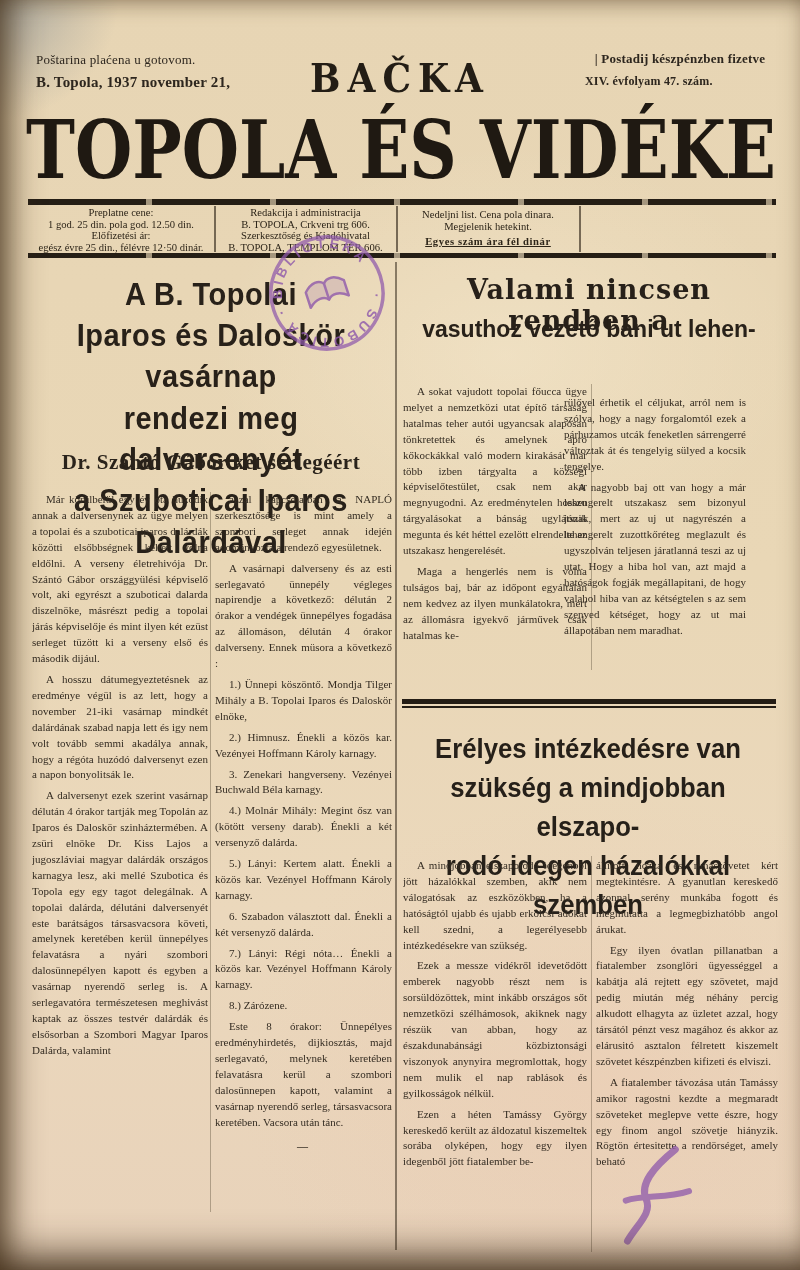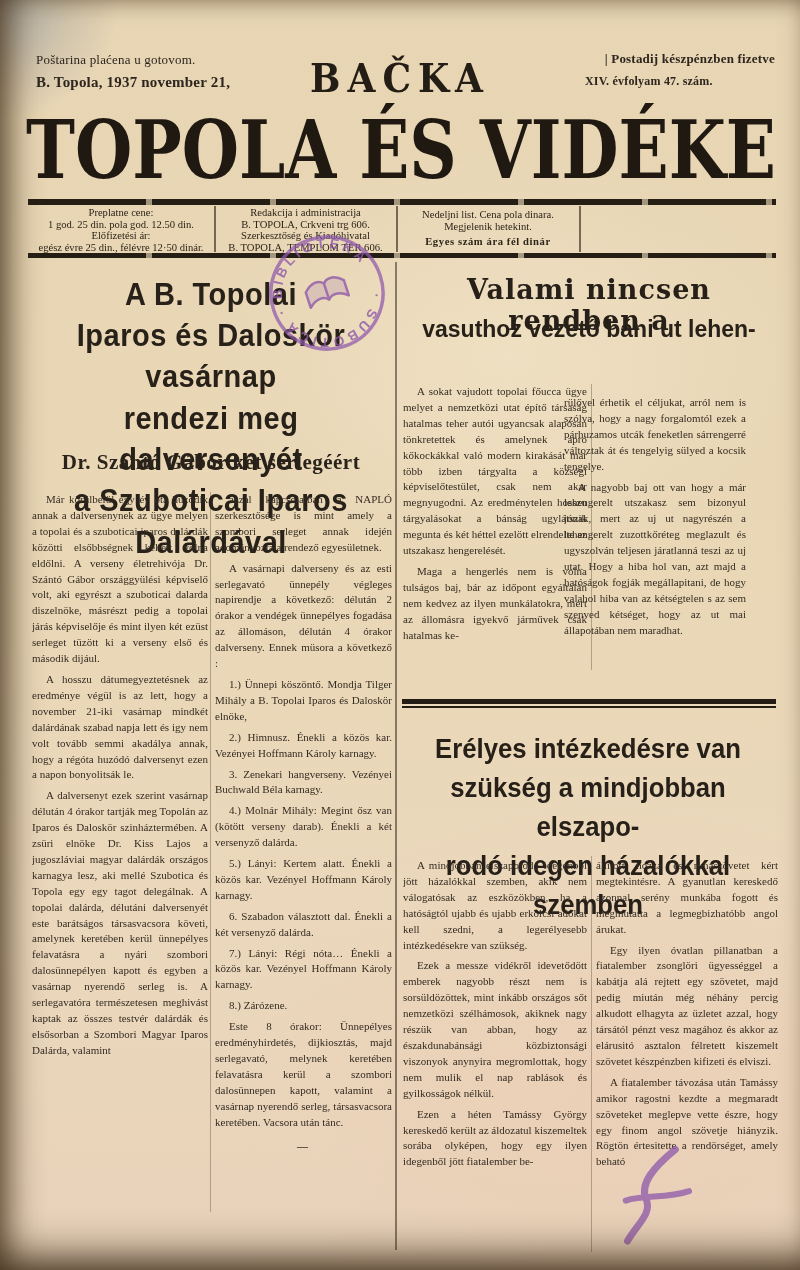--- a/index.html
+++ b/index.html
@@ -29,21 +29,21 @@
   .backa{font-family:"DejaVu Serif",serif;font-weight:bold;font-size:36px;
     letter-spacing:7px;color:#231d15;transform:scaleY(1.08);}
   .masthead-svg text{font-family:"DejaVu Serif",serif;font-weight:bold;fill:#1f1912;}
   
   .rule-thick{background:repeating-linear-gradient(90deg,#251e15 0 118px,rgba(37,30,21,.35) 118px 124px);}
   .vrule{width:2px;background:rgba(55,44,30,.65);}
   .vrule-thin{width:1px;background:rgba(70,56,38,.35);}
   
   .info-cell{font-size:10.6px;line-height:11.6px;text-align:center;color:#2c2418;}
   .info-cell div{white-space:nowrap;}
-  .info-b{font-weight:bold;letter-spacing:.6px;}
+  .info-b{font-weight:bold;letter-spacing:.6px;text-decoration:underline;}
   
   .headline-left{font-family:"Liberation Sans",sans-serif;font-weight:bold;
     font-size:29px;line-height:39px;text-align:center;color:#282119;
     transform:scaleY(1.06);transform-origin:top center;letter-spacing:.5px;}
   .subhead-left{font-family:"Liberation Serif",serif;font-weight:bold;
     font-size:21px;text-align:center;color:#2a231b;letter-spacing:.5px;}
   .headline-r1a{font-family:"DejaVu Serif",serif;font-weight:bold;font-size:27px;
     text-align:center;color:#272019;letter-spacing:1px;}
   .headline-r1b{font-family:"Liberation Sans",sans-serif;font-weight:bold;font-size:23px;
     line-height:29px;text-align:center;color:#282119;}
@@ -61,21 +61,21 @@
 <body>
 
 <div class="page">
   <div class="corner-blue abs"></div>
 
   <div class="abs hdr-small" style="left:36px;top:52px;">Poštarina plaćena u gotovom.</div>
   <div class="abs hdr-small hdr-bold" style="left:36px;top:74px;font-size:15px;">B. Topola, 1937 november 21,</div>
 
   <div class="abs backa" style="left:0;top:57px;width:800px;text-align:center;">BAČKA</div>
 
-  <div class="abs hdr-small hdr-bold" style="left:585px;top:51px;width:190px;text-align:right;">| Postadij készpénzben fizetve</div>
+  <div class="abs hdr-small hdr-bold" style="left:585px;top:51px;width:190px;text-align:center;">| Postadij készpénzben fizetve</div>
   <div class="abs hdr-small hdr-bold" style="left:585px;top:74px;width:190px;font-size:12px;">XIV. évfolyam 47. szám.</div>
 
   <svg class="abs masthead-svg" style="left:26px;top:98px;" width="752" height="96" viewBox="0 0 752 96">
     <text x="0" y="80" font-size="80" textLength="750" lengthAdjust="spacingAndGlyphs">TOPOLA ÉS VIDÉKE</text>
   </svg>
 
   <div class="abs rule-thick" style="left:28px;top:199px;width:748px;height:6px;"></div>
   <div class="abs rule-thick" style="left:28px;top:253px;width:748px;height:5px;"></div>
   <div class="abs vrule" style="left:214px;top:206px;height:46px;"></div>
   <div class="abs vrule" style="left:396px;top:206px;height:46px;"></div>

